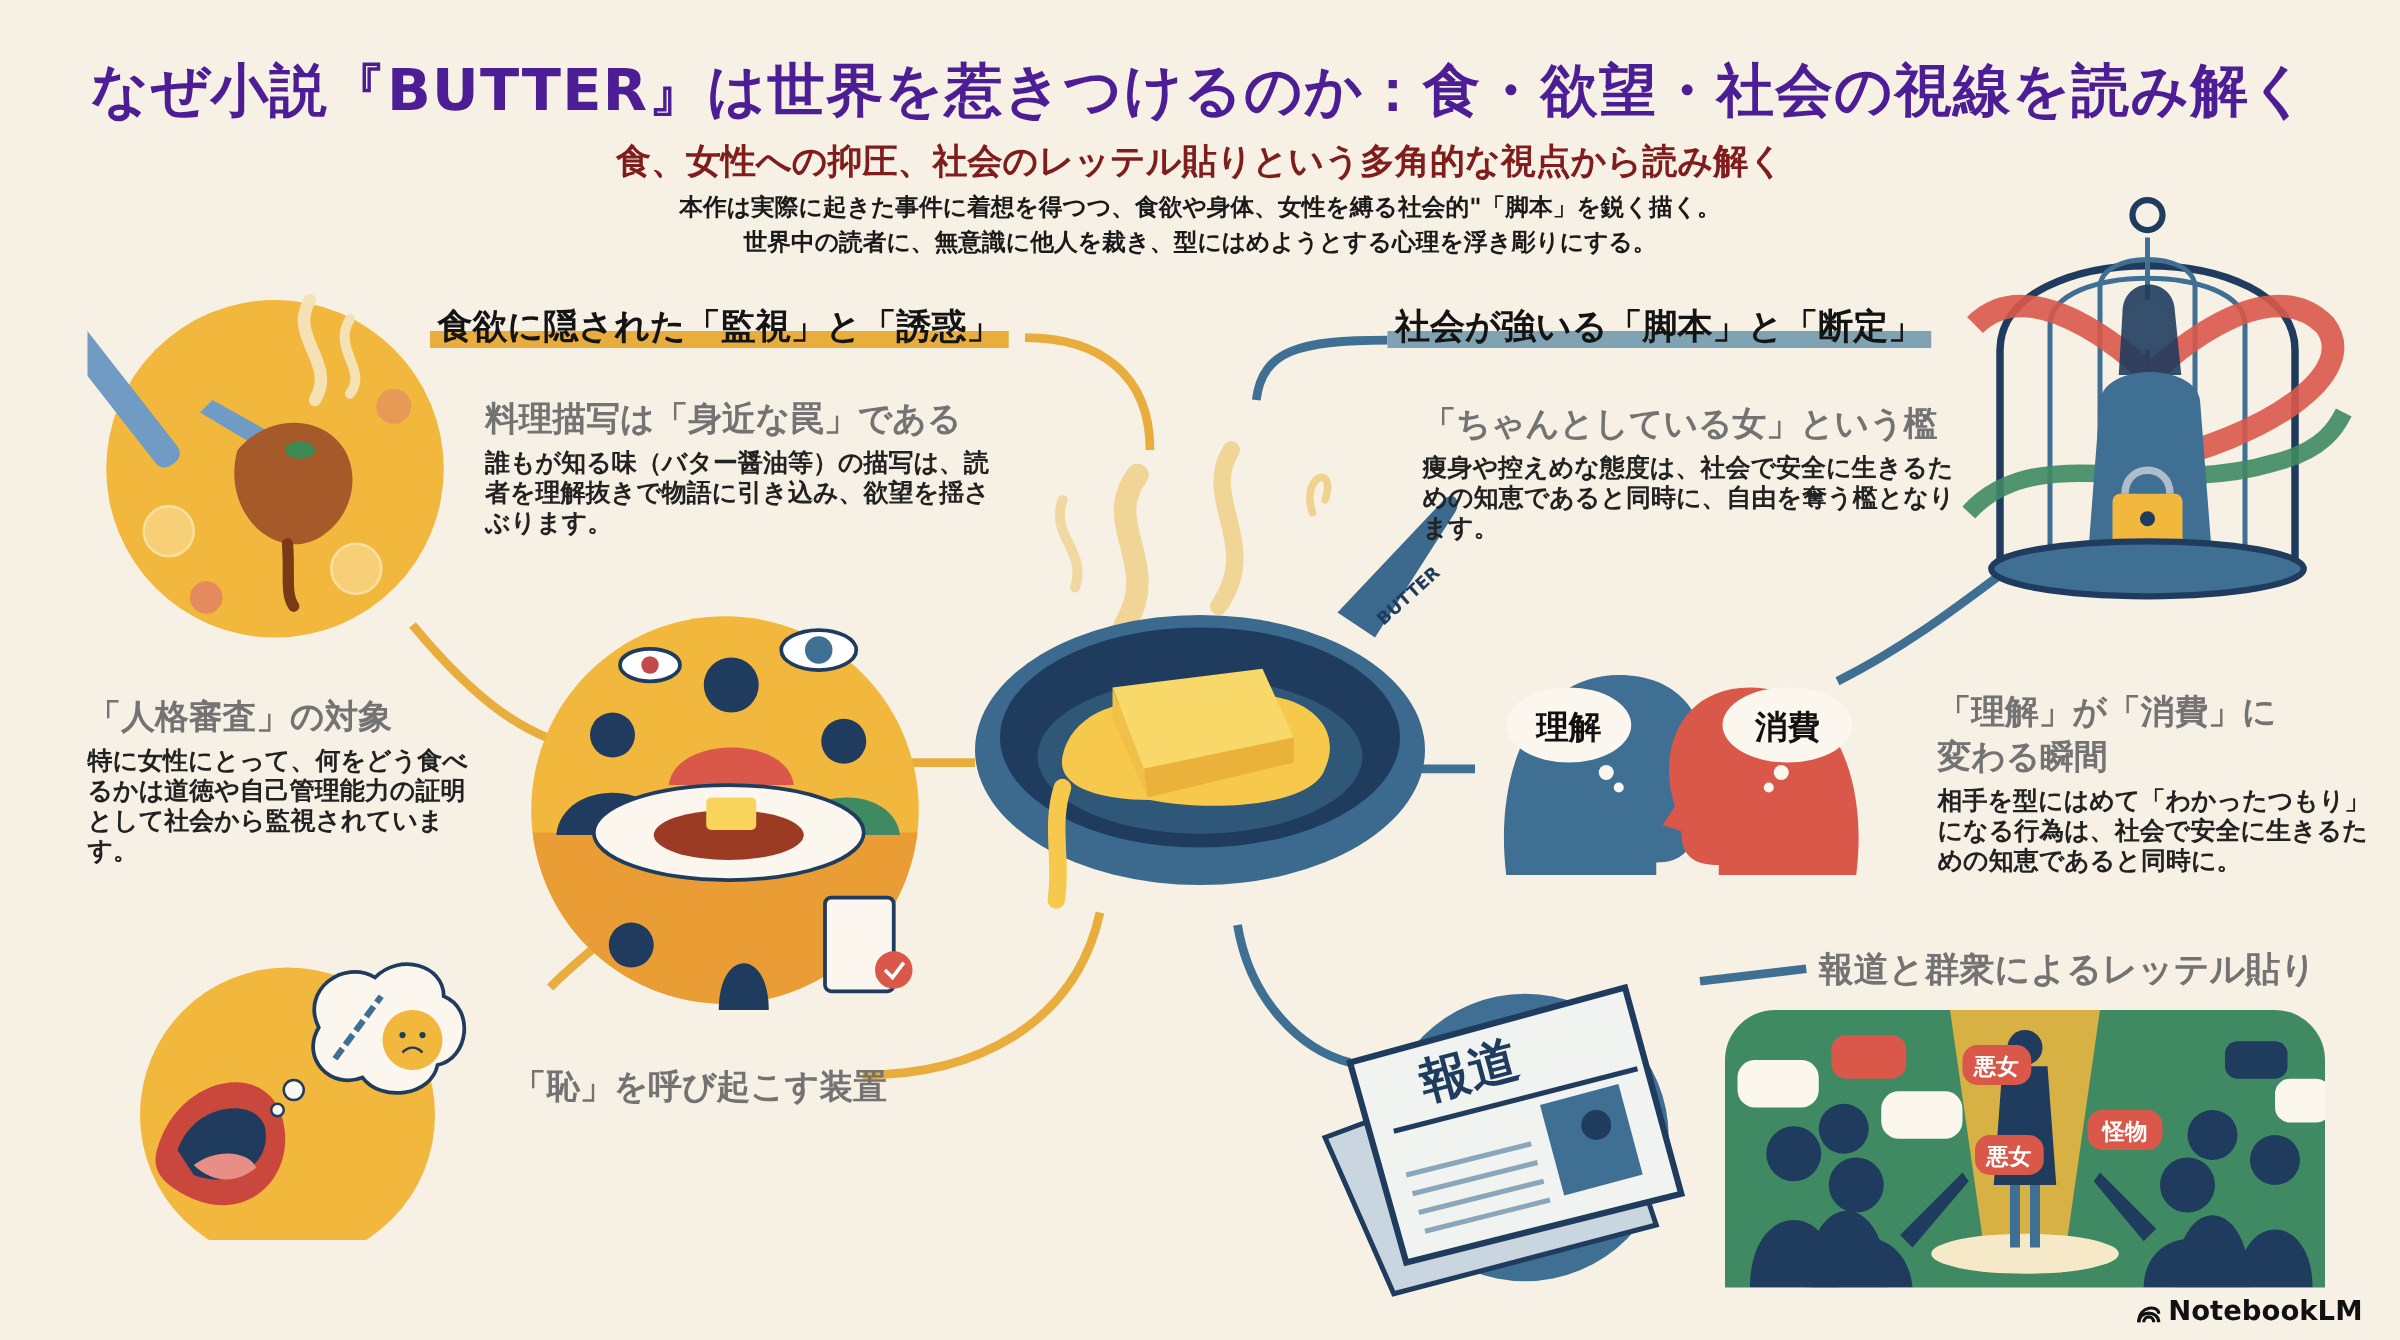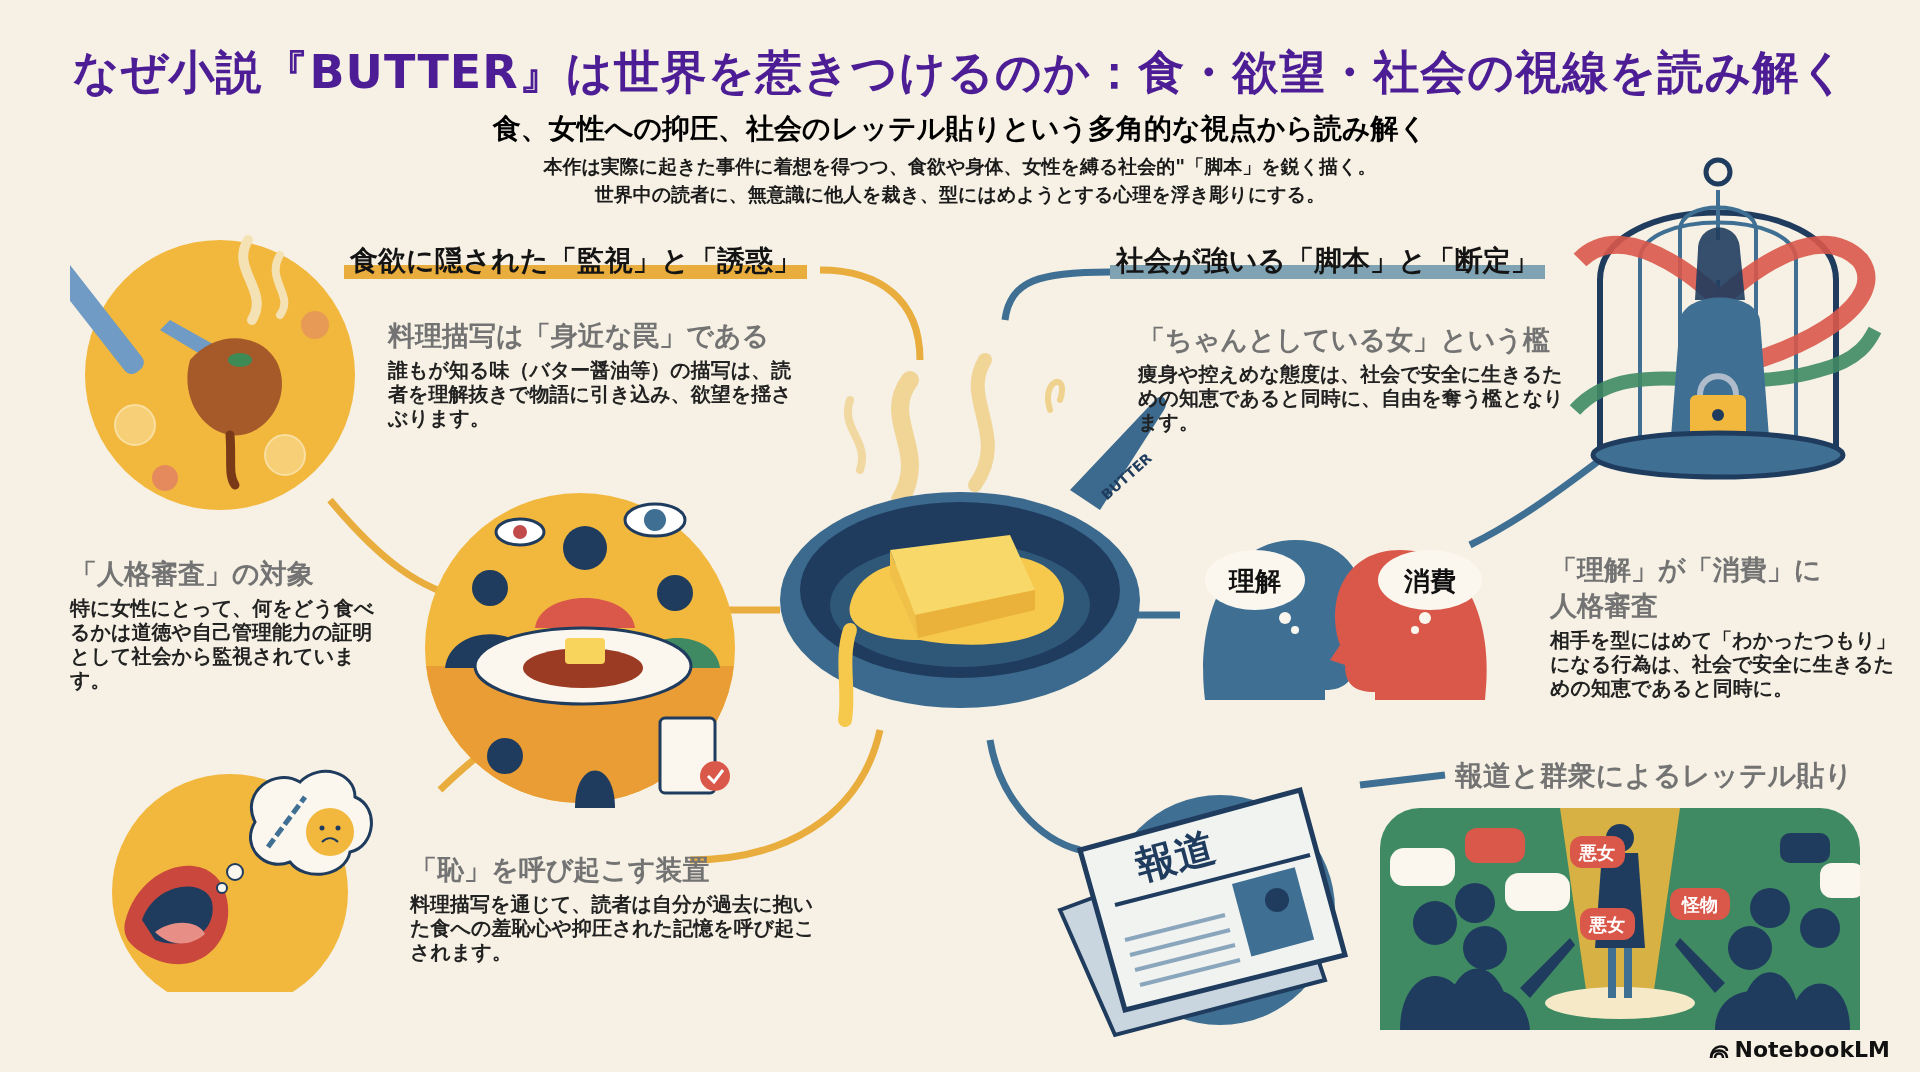--- a/index.html
+++ b/index.html
@@ -1,20 +1,20 @@
 <!DOCTYPE html>
 <html><head>
 <meta charset="utf-8">
 <style>
   html,body{margin:0;padding:0;}
   body{width:1920px;height:1072px;background:#f6f1e4;position:relative;overflow:hidden;
        font-family:"DejaVu Sans","Liberation Sans",sans-serif;color:#1c1c1c;}
   .abs{position:absolute;}
   .title{left:0;width:1920px;top:42px;text-align:center;font-size:46px;font-weight:bold;letter-spacing:1px;color:#4c1d95;}
-  .subtitle{left:0;width:1920px;top:110px;text-align:center;font-size:28px;font-weight:bold;color:#000000;}
+  .subtitle{left:0;width:1920px;top:110px;text-align:center;font-size:28px;font-weight:bold;color:#7f1d1d;}
   .intro{left:0;width:1920px;top:152px;text-align:center;font-size:19px;font-weight:bold;line-height:28px;color:#1a1a1a;}
   .section-head{font-size:28px;font-weight:bold;padding:0 6px 2px 6px;color:#141414;}
   .sh-left{background:linear-gradient(to bottom,transparent 58%,#e9ad3e 58%,#e9ad3e 92%,transparent 92%);}
   .sh-right{background:linear-gradient(to bottom,transparent 58%,#7fa3b3 58%,#7fa3b3 92%,transparent 92%);}
   .blk-title{font-size:27px;font-weight:bold;line-height:36px;color:#737373;}
   .blk-body{font-size:20px;font-weight:bold;line-height:24px;color:#222;margin-top:4px;}
   svg{display:block;}
   .logo{right:30px;bottom:10px;font-size:22px;font-weight:bold;display:flex;align-items:center;gap:6px;color:#111;}
 </style>
 </head>
@@ -49,21 +49,20 @@
   <div class="blk-body">誰もが知る味（バター醤油等）の描写は、読者を理解抜きで物語に引き込み、欲望を揺さぶります。</div>
 </div>
 
 <div class="abs" style="left:70px;top:556px;width:320px;">
   <div class="blk-title">「人格審査」の対象</div>
   <div class="blk-body">特に女性にとって、何をどう食べるかは道徳や自己管理能力の証明として社会から監視されています。</div>
 </div>
 
 <div class="abs" style="left:410px;top:852px;width:420px;">
   <div class="blk-title">「恥」を呼び起こす装置</div>
-  <div class="blk-body">料理描写を通じて、読者は自分が過去に抱いた食への羞恥心や抑圧された記憶を呼び起こされます。</div>
 </div>
 
 <svg class="abs" style="left:70px;top:210px" width="300" height="310" viewBox="0 0 300 310">
   <circle cx="150" cy="165" r="135" fill="#f2b73d"></circle>
   <path d="M178,30 C160,60 200,80 182,110" stroke="#f4e2b5" stroke-width="10" fill="none" stroke-linecap="round"></path>
   <path d="M210,45 C195,70 225,85 210,105" stroke="#f4e2b5" stroke-width="8" fill="none" stroke-linecap="round"></path>
   <rect x="10" y="28" width="22" height="150" rx="9" fill="#6f9bc4" transform="rotate(-38 20 100)"></rect>
   <path d="M90,120 L140,150 L150,138 L100,110 Z" fill="#6f9bc4"></path>
   <path d="M120,150 C150,115 200,125 210,160 C220,195 190,230 160,225 C130,220 110,185 120,150 Z" fill="#a65a2a"></path>
   <path d="M160,225 C162,250 158,265 165,275" stroke="#7a3a18" stroke-width="9" fill="none" stroke-linecap="round"></path>
@@ -131,21 +130,21 @@
 
 <div class="abs section-head sh-right" style="left:1110px;top:242px;">社会が強いる「脚本」と「断定」</div>
 
 <div class="abs" style="left:1138px;top:322px;width:440px;">
   <div class="blk-title">「ちゃんとしている女」という檻</div>
   <div class="blk-body">痩身や控えめな態度は、社会で安全に生きるための知恵であると同時に、自由を奪う檻となります。</div>
 </div>
 
 <div class="abs" style="left:1550px;top:552px;width:360px;">
   <div class="blk-title">「理解」が「消費」に</div>
-  <div class="blk-title">人格審査</div>
+  <div class="blk-title">変わる瞬間</div>
   <div class="blk-body">相手を型にはめて「わかったつもり」になる行為は、社会で安全に生きるための知恵であると同時に。</div>
 </div>
 
 <div class="abs blk-title" style="left:1455px;top:758px;font-size:28px;">報道と群衆によるレッテル貼り</div>
 
 <svg class="abs" style="left:1570px;top:150px" width="330" height="350" viewBox="0 0 330 350">
   <circle cx="148" cy="22" r="12" fill="none" stroke="#1f3c5e" stroke-width="5"></circle>
   <path d="M30,300 L30,130 C30,40 266,40 266,130 L266,300" fill="none" stroke="#1f3c5e" stroke-width="6"></path>
   <g stroke="#3f6f93" stroke-width="4" fill="none">
     <path d="M70,300 L70,110 C70,60 226,60 226,110 L226,300"></path>

